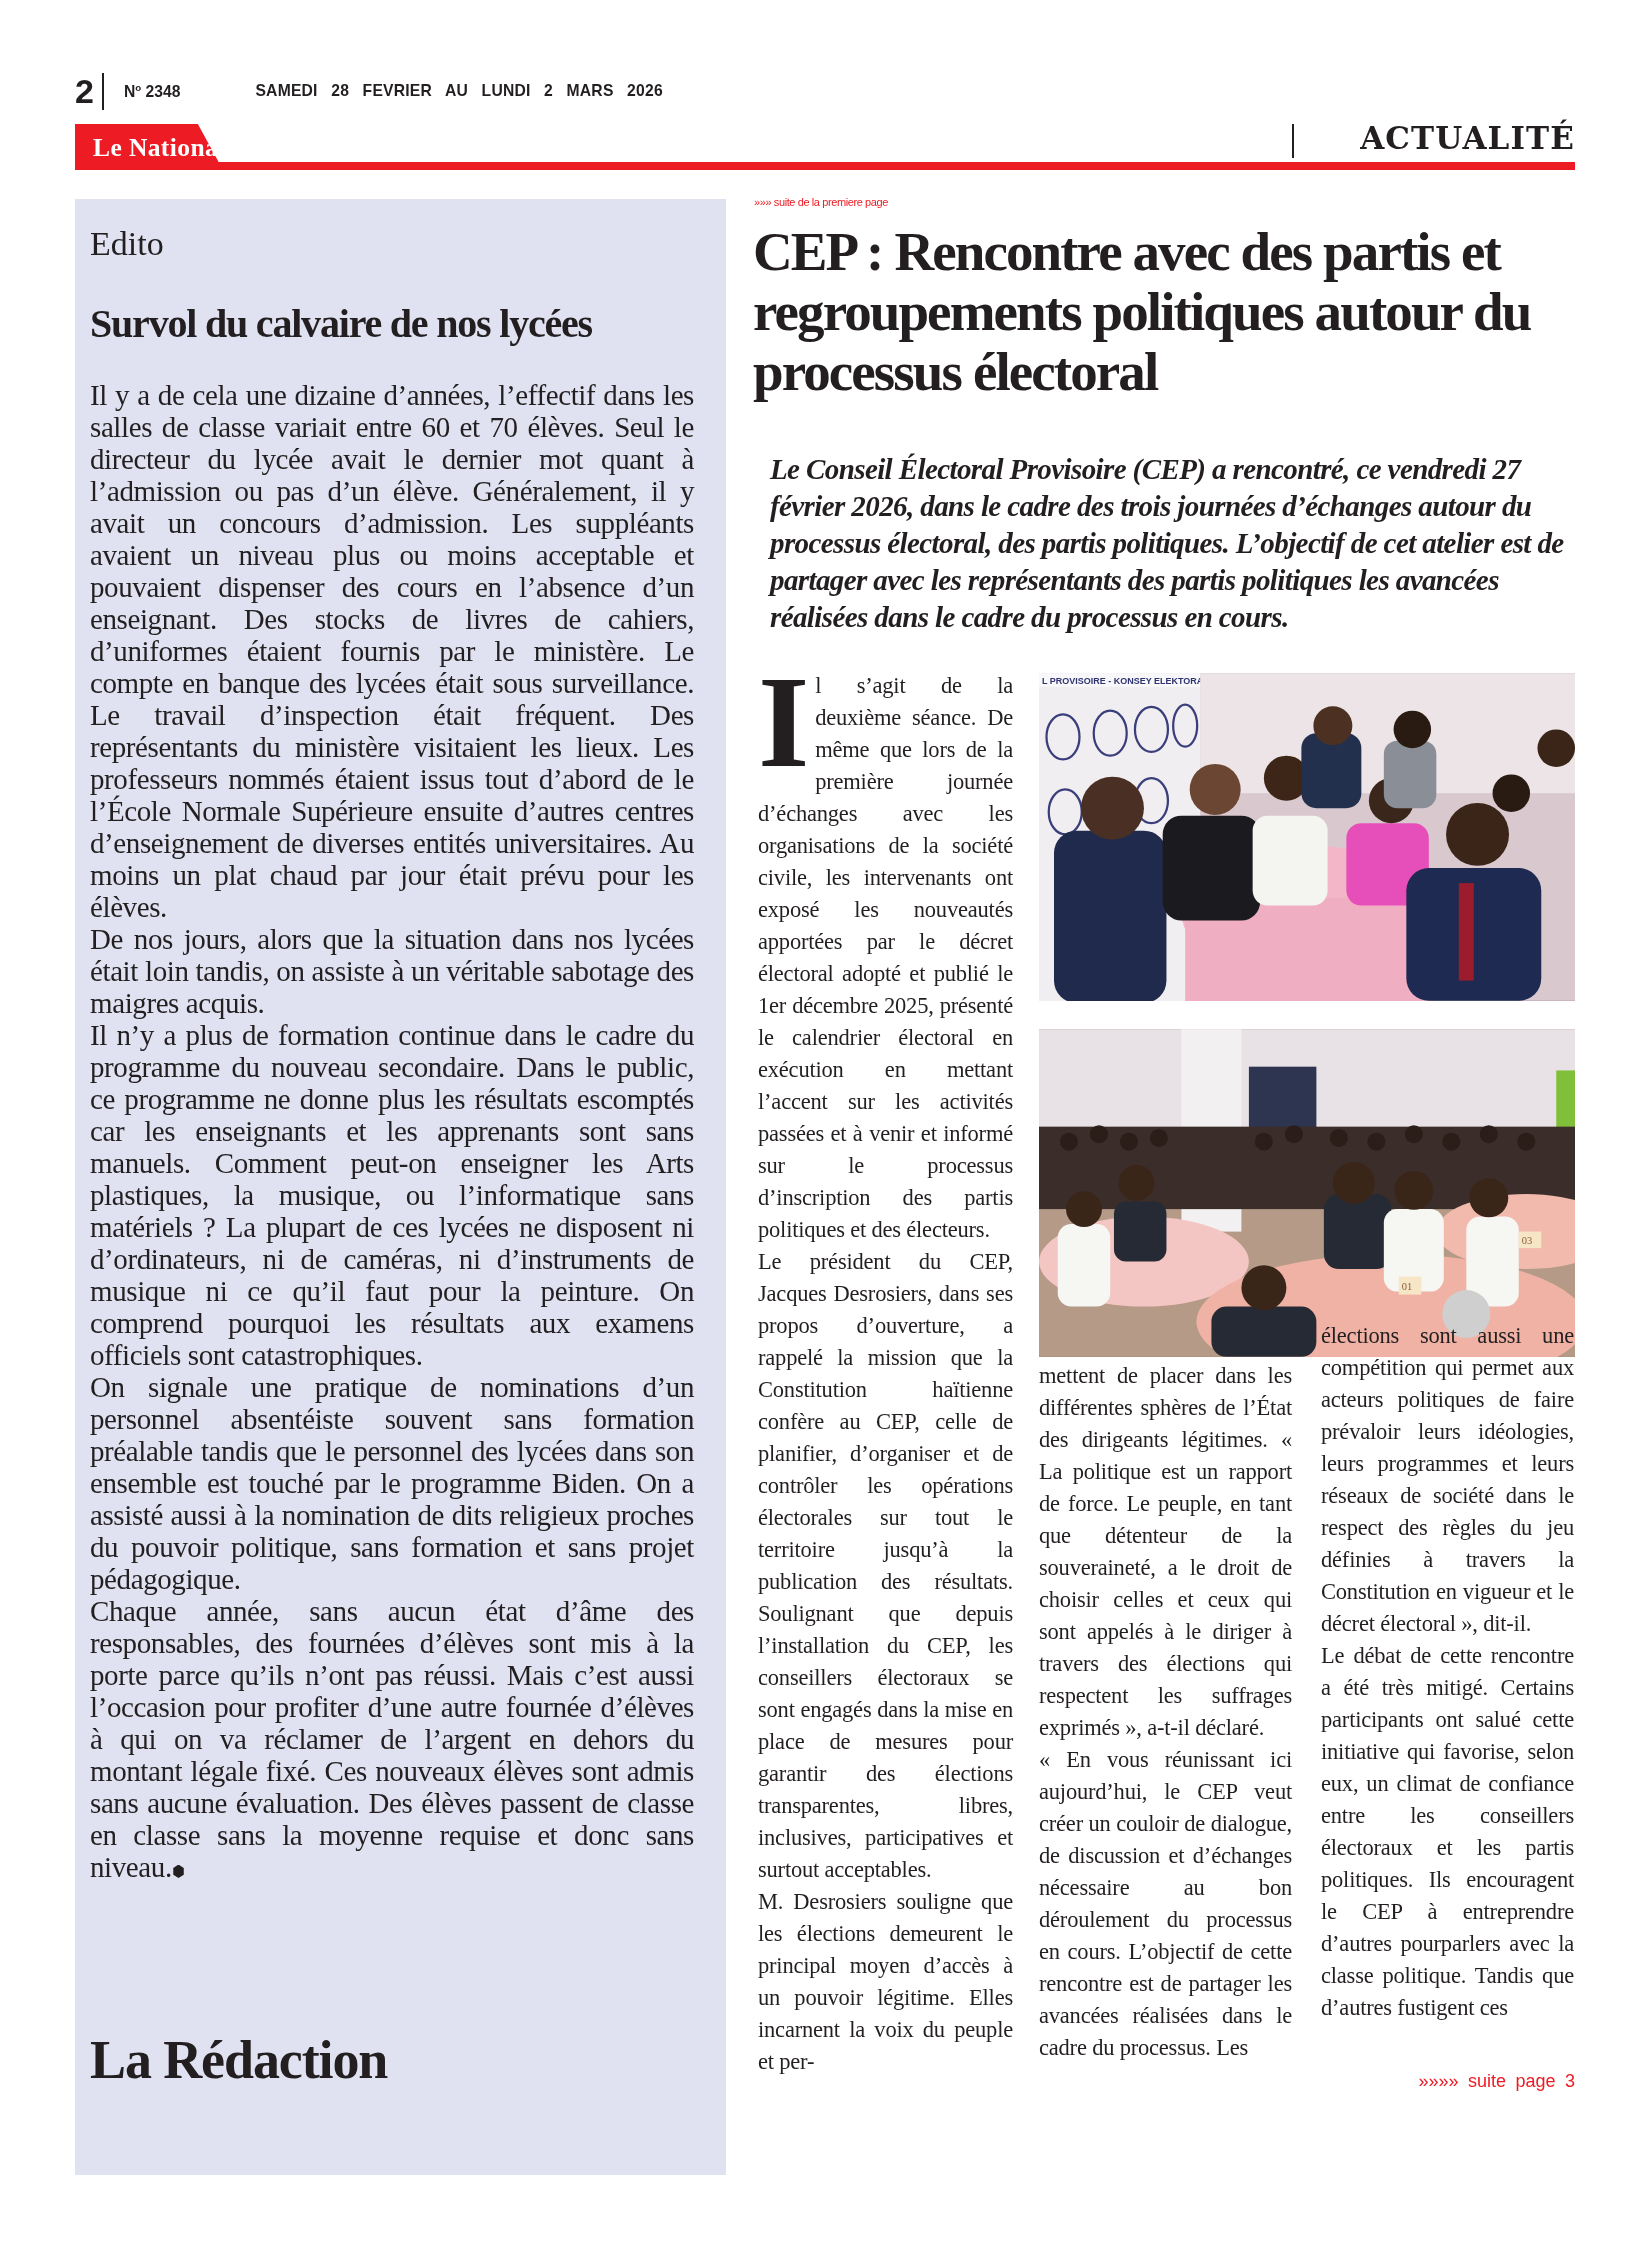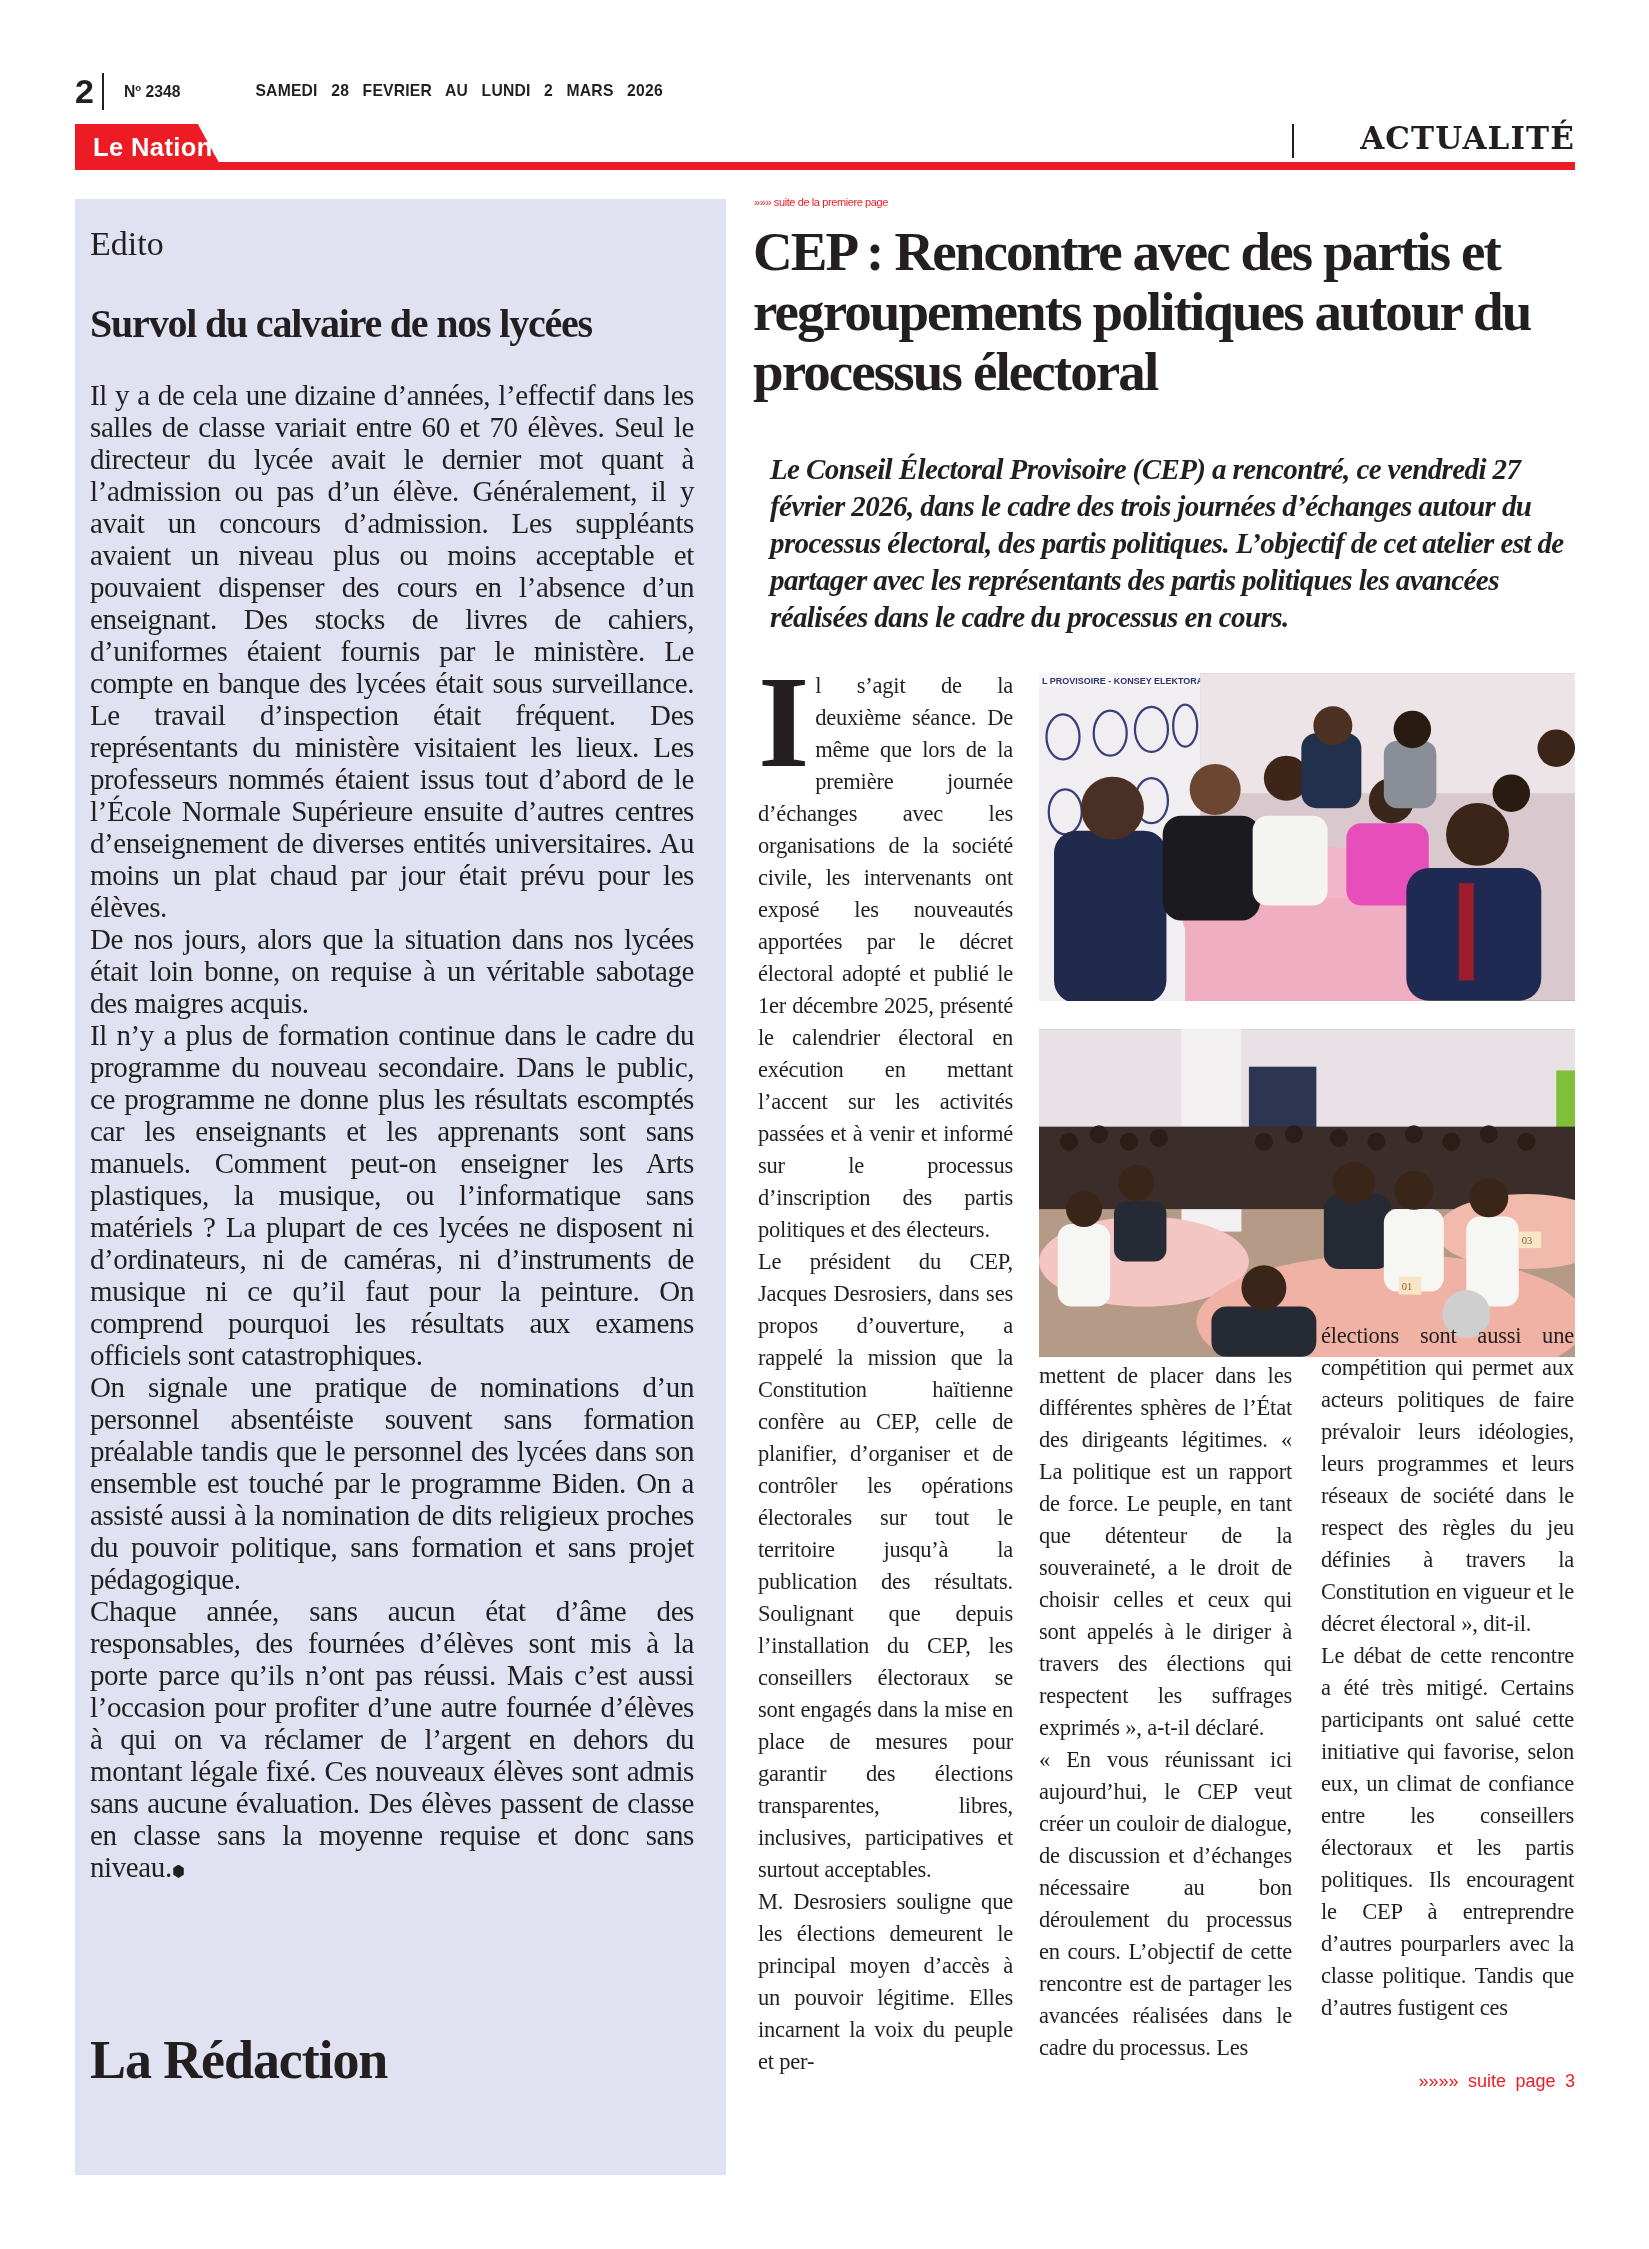--- a/index.html
+++ b/index.html
@@ -9,21 +9,21 @@
   .topline { position:absolute; left:75px; top:73px; height:36px; display:flex; align-items:center; font-family:"Liberation Sans","DejaVu Sans",sans-serif; font-weight:700; }
   .page-num { font-size:34px; line-height:34px; font-weight:700; letter-spacing:-0.7px; }
   .page-sep { width:2.2px; height:37px; background:#231f20; margin:0 19.5px 0 9px; }
   .issue { font-size:15.7px; margin-right:75px; }
   .issue sup { font-size:9.7px; vertical-align:6px; }
   .dateline { font-size:15.7px; word-spacing:9px; letter-spacing:0.2px; }
 
   .brand-bar { position:absolute; left:75px; top:124px; width:1500px; height:46px; }
   .brand-red-line { position:absolute; left:0; right:0; bottom:0; height:8.2px; background:#ed1c24; }
   .brand-tab { position:absolute; left:0; top:0; width:148px; height:46px; background:#ed1c24; clip-path:polygon(0 0, 83% 0, 100% 100%, 0 100%); }
-  .brand-name { position:absolute; left:18px; top:9px; color:#fff; font-family:Liberation Sans, sans-serif; font-weight:700; font-size:25.5px; letter-spacing:0.4px; }
+  .brand-name { position:absolute; left:18px; top:9px; color:#fff; font-family:Liberation Serif, serif; font-weight:700; font-size:25.5px; letter-spacing:0.4px; }
   .section-sep { position:absolute; right:281px; top:0; width:2.2px; height:34px; background:#231f20; }
   .section-name { position:absolute; right:0; top:-4.5px; font-family:"DejaVu Serif","Liberation Serif",serif; font-weight:700; font-size:31px; letter-spacing:1.1px; }
 
   
   .edito { position:absolute; left:75px; top:199px; width:651px; height:1976px; background:#e0e2f2; box-sizing:border-box; padding:18px 32px 0 15px; }
   .edito-kicker { font-size:34px; line-height:37px; margin-top:7.5px; }
   .edito-title { font-weight:700; font-size:40px; line-height:45px; margin-top:39px; letter-spacing:-1.2px; }
   .edito-body { margin-top:33px; font-size:29px; line-height:32px; text-align:justify; hyphens:auto; letter-spacing:-0.4px; }
   .edito-body p { margin:0; }
   .end-mark { display:inline-block; width:10.5px; height:13.5px; background:#231f20; clip-path:polygon(50% 0,100% 25%,100% 75%,50% 100%,0 75%,0 25%); vertical-align:-1.5px; margin-left:1.5px; }
@@ -63,21 +63,21 @@
   <span class="brand-name">Le National</span>
   <div class="section-sep"></div>
   <span class="section-name">ACTUALITÉ</span>
 </div>
 
 <section class="edito">
   <div class="edito-kicker">Edito</div>
   <h2 class="edito-title" style="margin-bottom:0">Survol du calvaire de nos lycées</h2>
   <div class="edito-body" lang="fr">
     <p>Il y a de cela une dizaine d’années, l’effectif dans les salles de classe variait entre 60 et 70 élèves. Seul le directeur du lycée avait le dernier mot quant à l’admission ou pas d’un élève. Généralement, il y avait un concours d’admission. Les suppléants avaient un niveau plus ou moins acceptable et pouvaient dispenser des cours en l’absence d’un enseignant. Des stocks de livres de cahiers, d’uniformes étaient fournis par le ministère. Le compte en banque des lycées était sous surveillance. Le travail d’inspection était fréquent. Des représentants du ministère visitaient les lieux. Les professeurs nommés étaient issus tout d’abord de le l’École Normale Supérieure ensuite d’autres centres d’enseignement de diverses entités universitaires. Au moins un plat chaud par jour était prévu pour les élèves.</p>
-    <p>De nos jours, alors que la situation dans nos lycées était loin bonne, on requise à un véritable sabotage des maigres acquis.</p>
+    <p>De nos jours, alors que la situation dans nos lycées était loin tandis, on assiste à un véritable sabotage des maigres acquis.</p>
     <p>Il n’y a plus de formation continue dans le cadre du programme du nouveau secondaire. Dans le public, ce programme ne donne plus les résultats escomptés car les enseignants et les apprenants sont sans manuels. Comment peut-on enseigner les Arts plastiques, la musique, ou l’informatique sans matériels ? La plupart de ces lycées ne disposent ni d’ordinateurs, ni de caméras, ni d’instruments de musique ni ce qu’il faut pour la peinture. On comprend pourquoi les résultats aux examens officiels sont catastrophiques.</p>
     <p>On signale une pratique de nominations d’un personnel absentéiste souvent sans formation préalable tandis que le personnel des lycées dans son ensemble est touché par le programme Biden. On a assisté aussi à la nomination de dits religieux proches du pouvoir politique, sans formation et sans projet pédagogique.</p>
     <p><span>Chaque année, sans aucun état d’âme des responsables, des fournées d’élèves sont mis à la porte parce qu’ils n’ont pas réussi. Mais c’est aussi l’occasion pour profiter d’une autre fournée d’élèves à qui on va réclamer de l’argent en dehors du montant légale fixé. Ces nouveaux élèves sont admis sans aucune évaluation. Des élèves passent de classe en classe sans la moyenne requise et donc sans niveau.</span><span class="end-mark"></span></p>
   </div>
   <div class="edito-sign">La Rédaction</div>
 </section>
 
 <div class="suite-top">»»» suite de la premiere page</div>
 <h1 class="headline">CEP : Rencontre avec des partis et regroupements politiques autour du processus électoral</h1>
 <p class="chapeau">Le Conseil Électoral Provisoire (CEP) a rencontré, ce vendredi 27 février 2026, dans le cadre des trois journées d’échanges autour du processus électoral, des partis politiques. L’objectif de cet atelier est de partager avec les représentants des partis politiques les avancées réalisées dans le cadre du processus en cours.</p>

